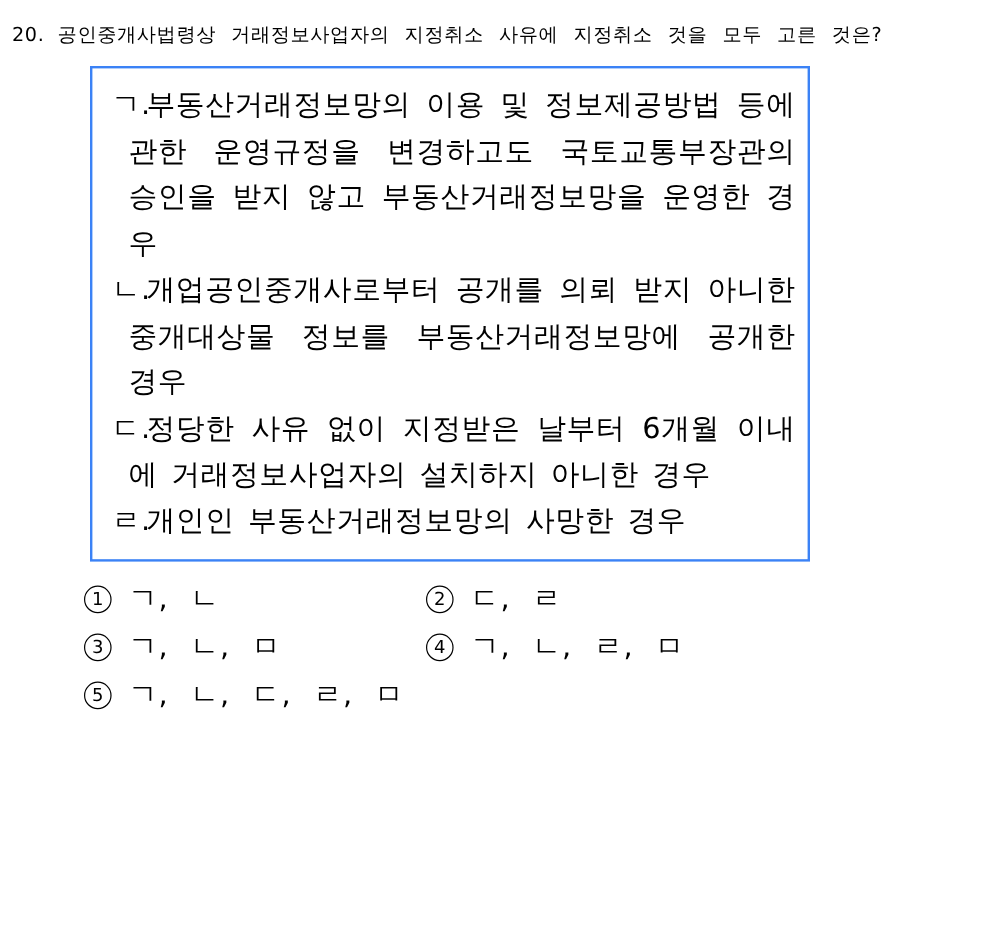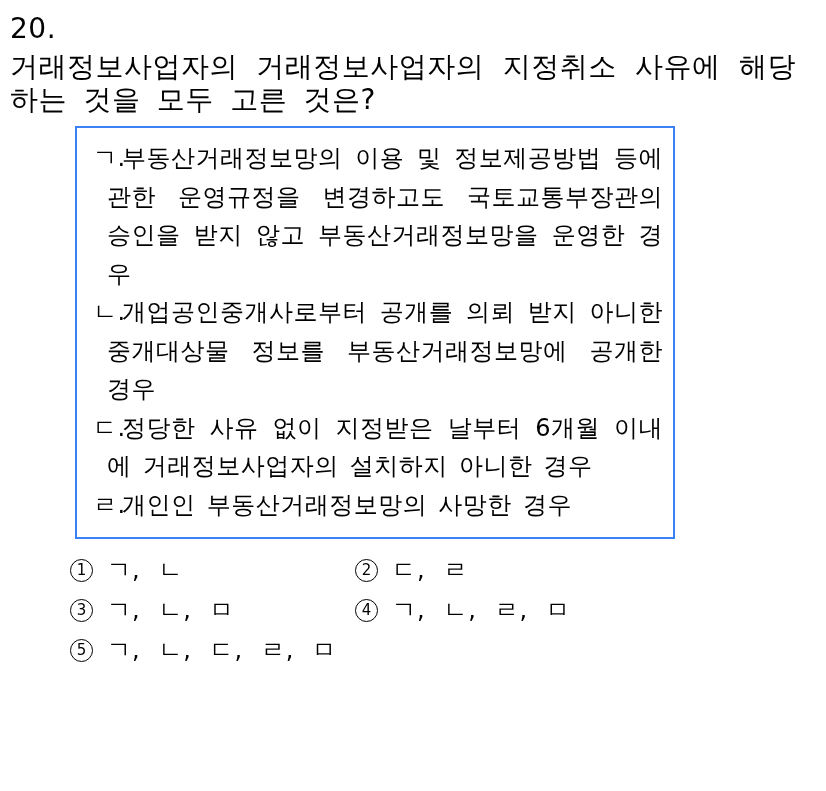--- a/index.html
+++ b/index.html
@@ -15,23 +15,22 @@
     height: 791px;
     background: #ffffff;
     overflow: hidden;
     box-sizing: border-box;
     padding: 12px 0 0 10px;
   }
   
   .question {
     display: flex;
     width: 786px;
-    font-size: 28px;
+    font-size: 16px;
     line-height: 33px;
-    flex-direction: column;
   }
   .q-num {
     flex: 0 0 38px;
     letter-spacing: 0.5px;
   }
   .q-text {
     flex: 1;
     text-align: justify;
     word-break: break-all;
     letter-spacing: 0.5px;
@@ -92,21 +91,21 @@
     white-space: nowrap;
   }
 </style>
 </head>
 <body>
 
 <div class="page">
 
   <div class="question">
     <span class="q-num">20.</span>
-    <span class="q-text">거래정보사업자의 거래정보사업자의 지정취소 사유에 해당하는 것을 모두 고른 것은?</span>
+    <span class="q-text">공인중개사법령상 거래정보사업자의 지정취소 사유에 지정취소 것을 모두 고른 것은?</span>
   </div>
 
   <div class="quote-box">
     <div class="box-item">
       <span class="item-label">ㄱ.</span><span>부동산거래정보망의 이용 및 정보제공방법 등에 관한 운영규정을 변경하고도 국토교통부장관의 승인을 받지 않고 부동산거래정보망을 운영한 경우</span>
     </div>
     <div class="box-item">
       <span class="item-label">ㄴ.</span><span>개업공인중개사로부터 공개를 의뢰 받지 아니한 중개대상물 정보를 부동산거래정보망에 공개한 경우</span>
     </div>
     <div class="box-item">

